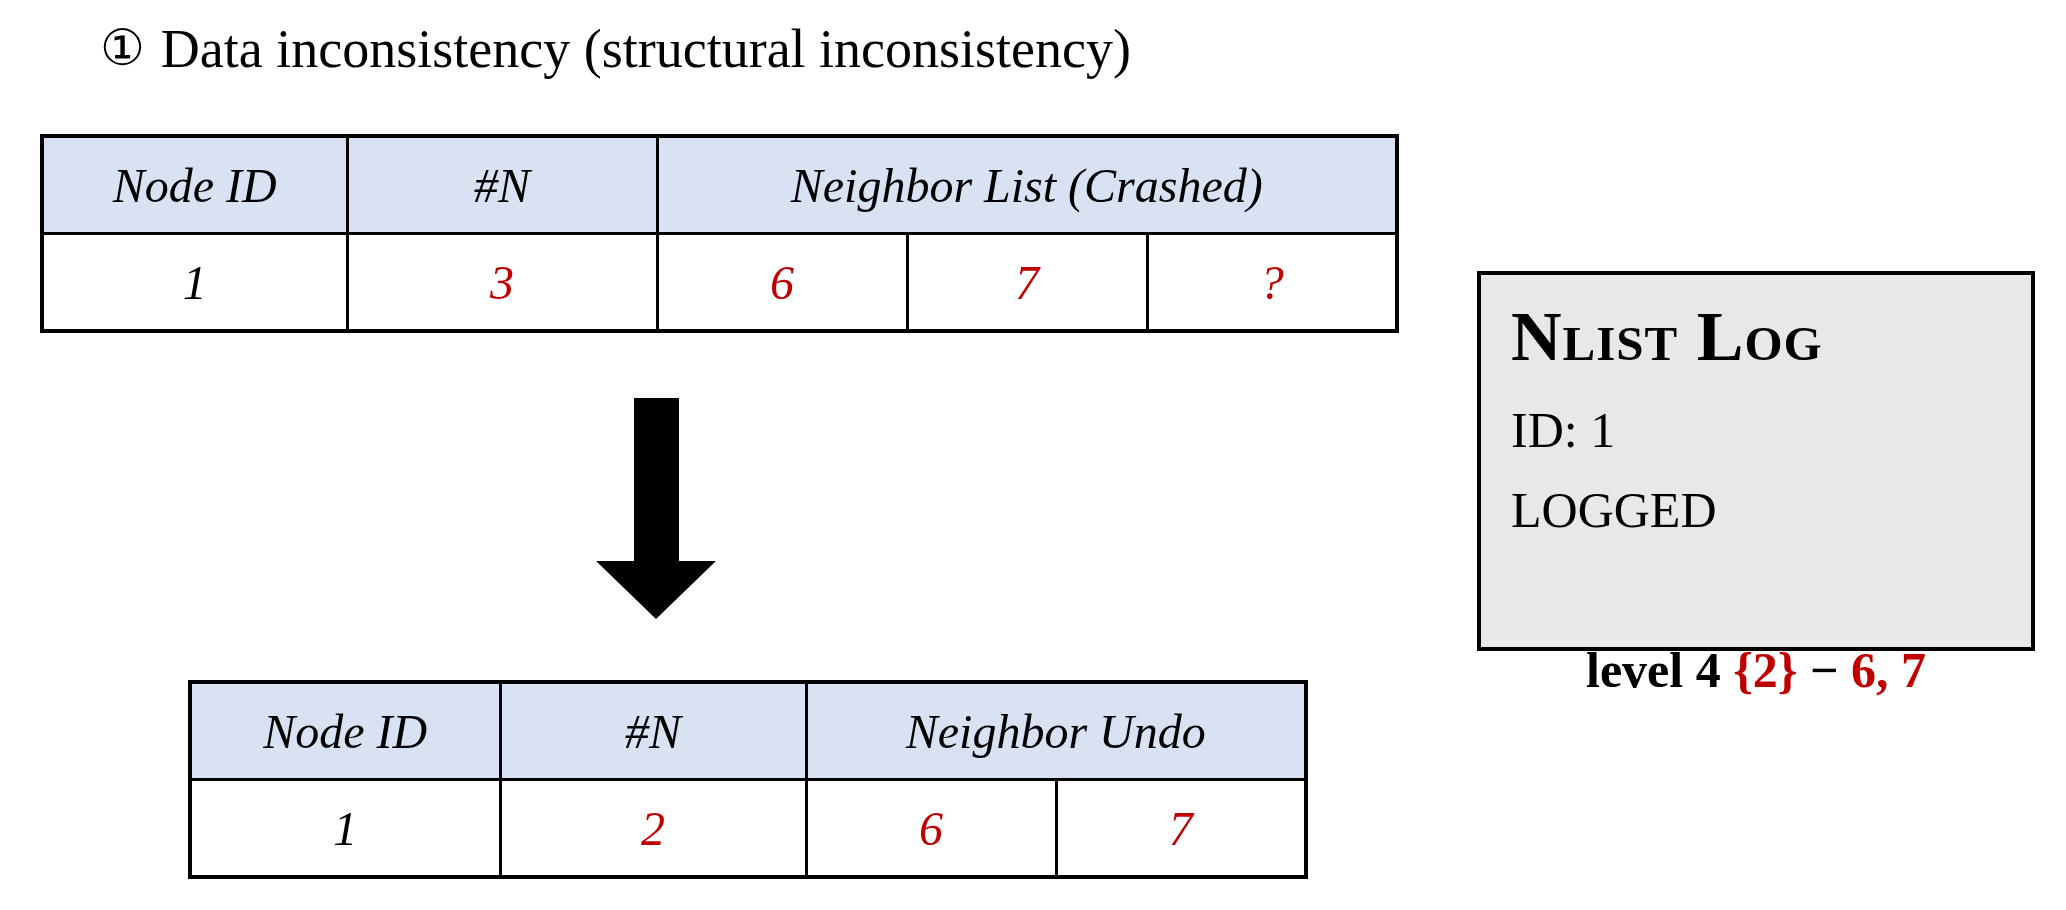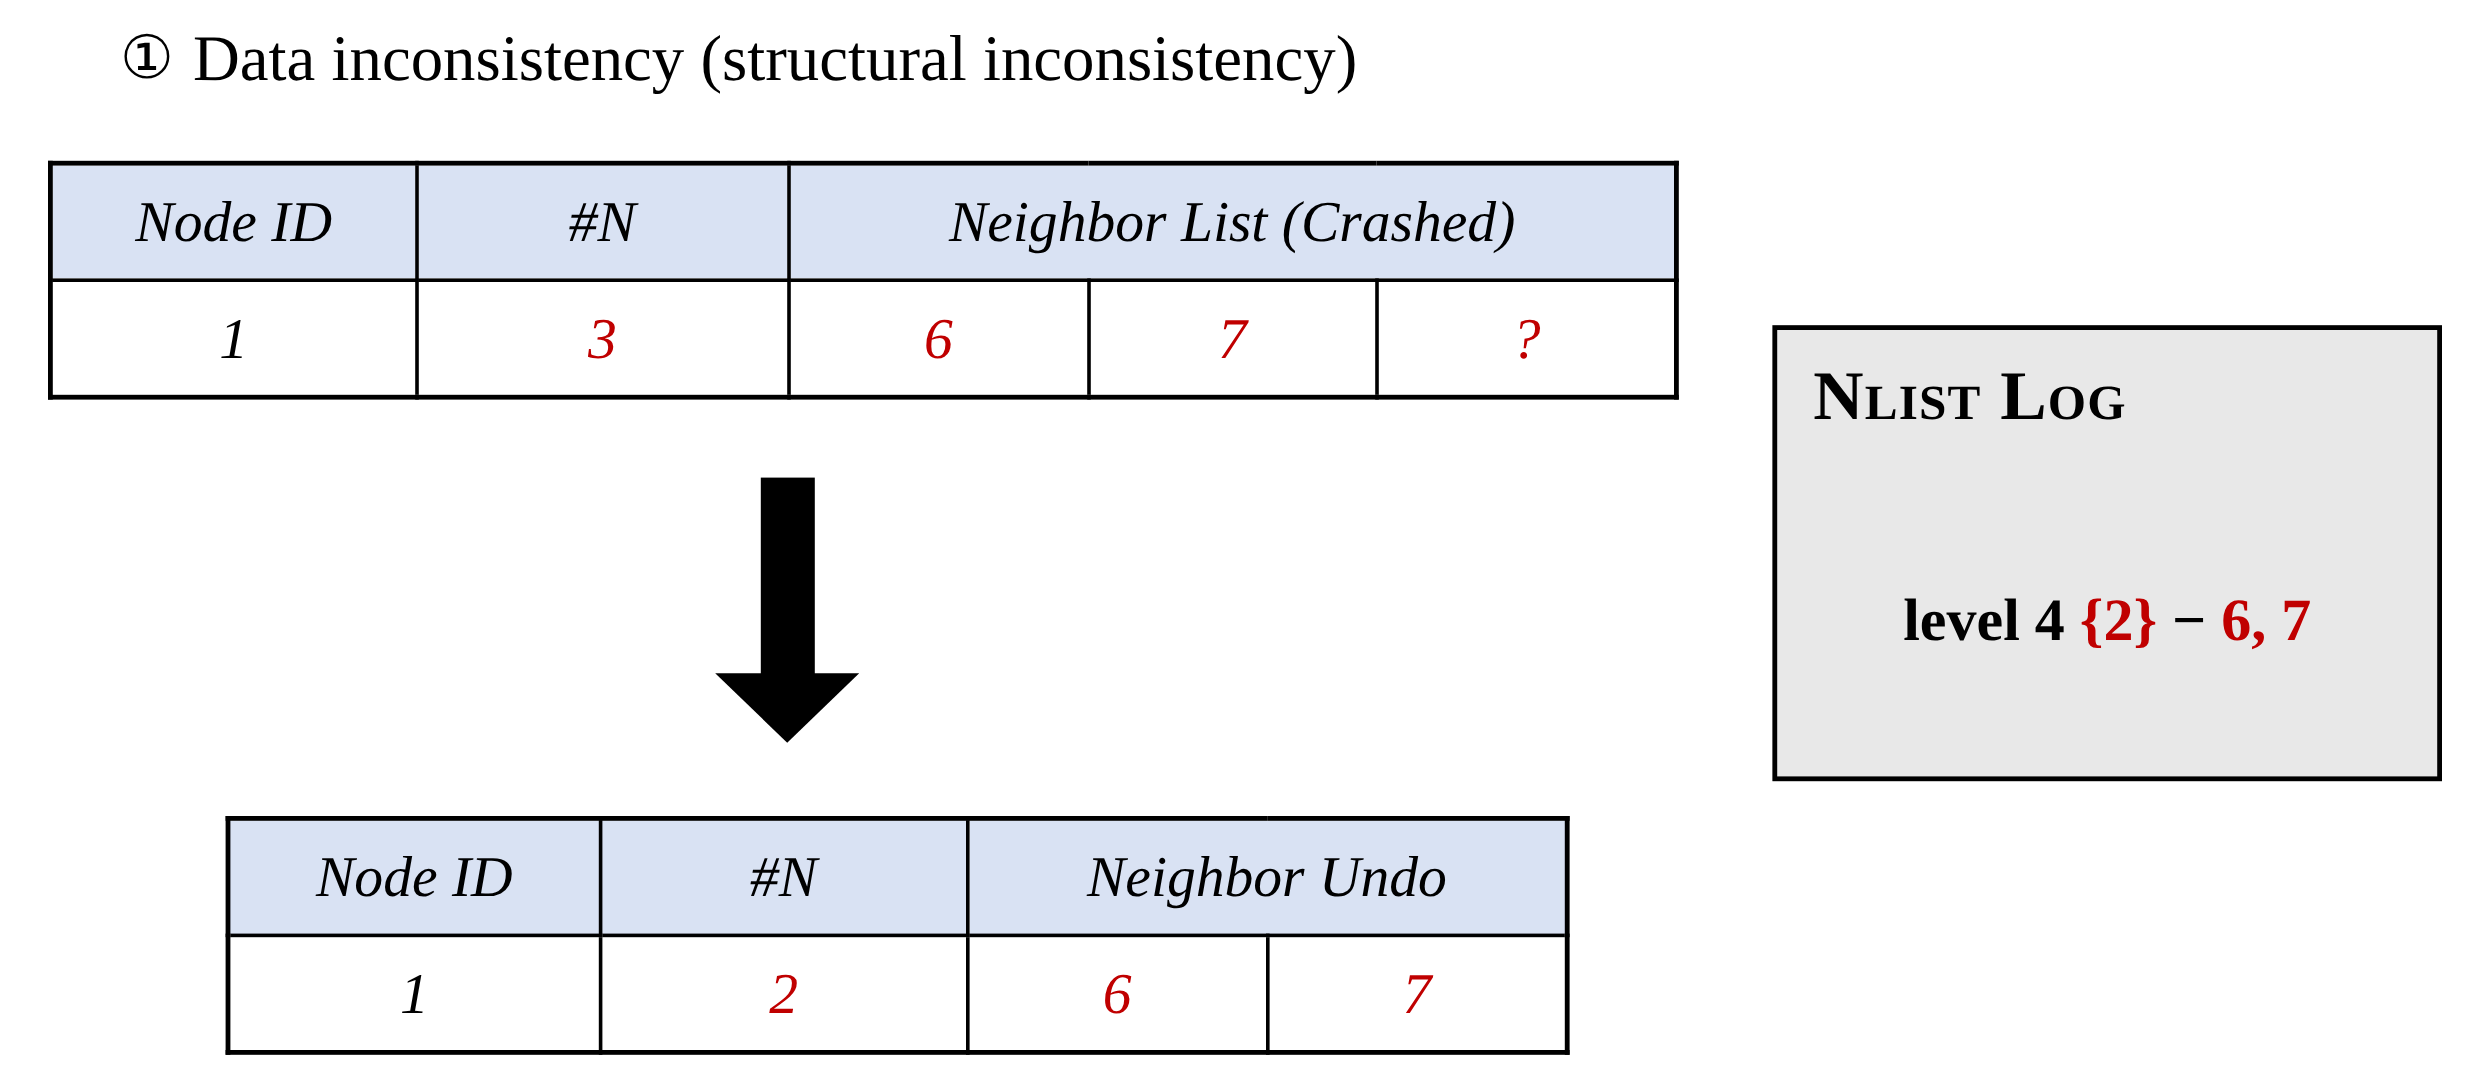--- a/index.html
+++ b/index.html
@@ -87,23 +87,23 @@
     left: 1477px; top: 271px;
     width: 558px; height: 380px;
     box-sizing: border-box;
     background: #e8e8e8;
     border: 4px solid #000000;
     padding: 22px 16px 0 30px;
   }
   .logbox-title {
     font-weight: bold;
     font-variant: small-caps;
-    font-size: 58px;
+    font-size: 70px;
     line-height: 1.15;
-    margin-bottom: 32px;
+    margin-bottom: 12px;
     letter-spacing: 1px;
   }
   .logbox-line {
     font-size: 50px;
     line-height: 1.6;
     white-space: pre;
   }
   .logbox-line.level-line {
     font-weight: bold;
   }
@@ -165,18 +165,20 @@
         <td>1</td>
         <td class="red">2</td>
         <td class="red">6</td>
         <td class="red">7</td>
       </tr>
     </tbody>
   </table>
 
   <div class="logbox">
     <div class="logbox-title">Nlist Log</div>
+    <div class="logbox-line">ID: 1</div>
+    <div class="logbox-line">LOGGED</div>
     <div class="logbox-line level-line">
       <span>level 4 </span><span class="lvl-red">{2}</span><span> − </span><span class="lvl-red">6, 7</span>
     </div>
   </div>
 
 </div>
 
 </body></html>

